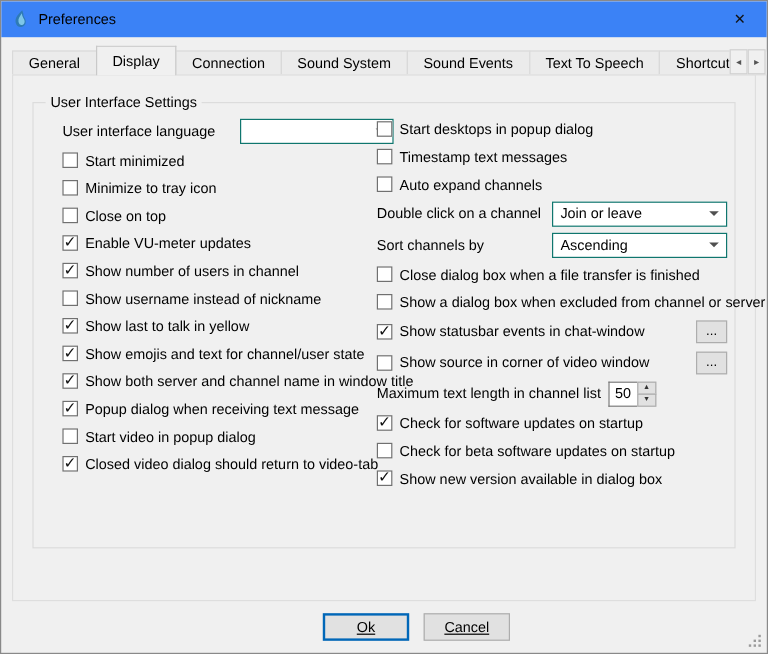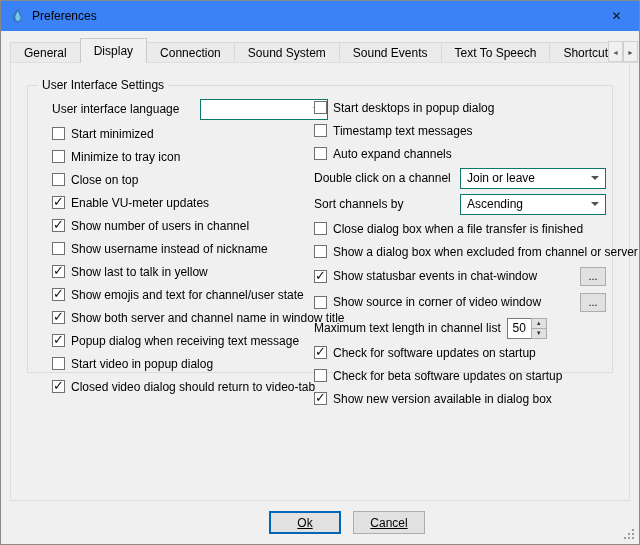--- a/index.html
+++ b/index.html
@@ -18,21 +18,21 @@
   .tab { height:21px; line-height:20px; padding:0 13px; background:#ebebeb; border:1px solid #d9d9d9; white-space:nowrap; }
   .tab + .tab { margin-left:-1px; }
   .tab.checked { height:25px; line-height:24px; background:#f0f0f0; border-color:#c9c9c9; border-bottom:none; position:relative; z-index:3; }
   .tab-scroll { position:absolute; top:40px; right:1px; display:flex; z-index:4; }
   .tsb { width:15px; height:21px; line-height:21px; text-align:center; font-size:7px; color:#555; background:#f0f0f0; border:1px solid #d0d0d0; }
 
   
   .pane { position:absolute; left:9px; right:9px; top:61px; bottom:43px; border:1px solid #dedede; background:#f0f0f0; }
 
   
-  .groupbox { position:absolute; left:26px; top:84px; width:586px; height:288px; border:1px solid #dcdcdc;text-decoration:underline; }
+  .groupbox { position:absolute; left:26px; top:84px; width:586px; height:372px; border:1px solid #dcdcdc;text-decoration:underline; }
   .groupbox-title { position:absolute; top:-8px; left:10px; padding:0 4px; background:#f0f0f0; font-size:12px; }
 
   .col-left  { position:absolute; left:24px;  top:10px; width:276px; }
   .col-right { position:absolute; left:286px; top:10px; width:292px; }
 
   .row { height:23px; display:flex; align-items:center; }
   .row.tall { height:26px; }
 
   .cb { width:13px; height:13px; border:1px solid #707070; background:#fff; margin-right:6px; flex:none; position:relative; }
   .cb.checked::after { content:"✓"; position:absolute; left:0px; top:-3px; font-size:13px; font-weight:bold; color:#101010; }

